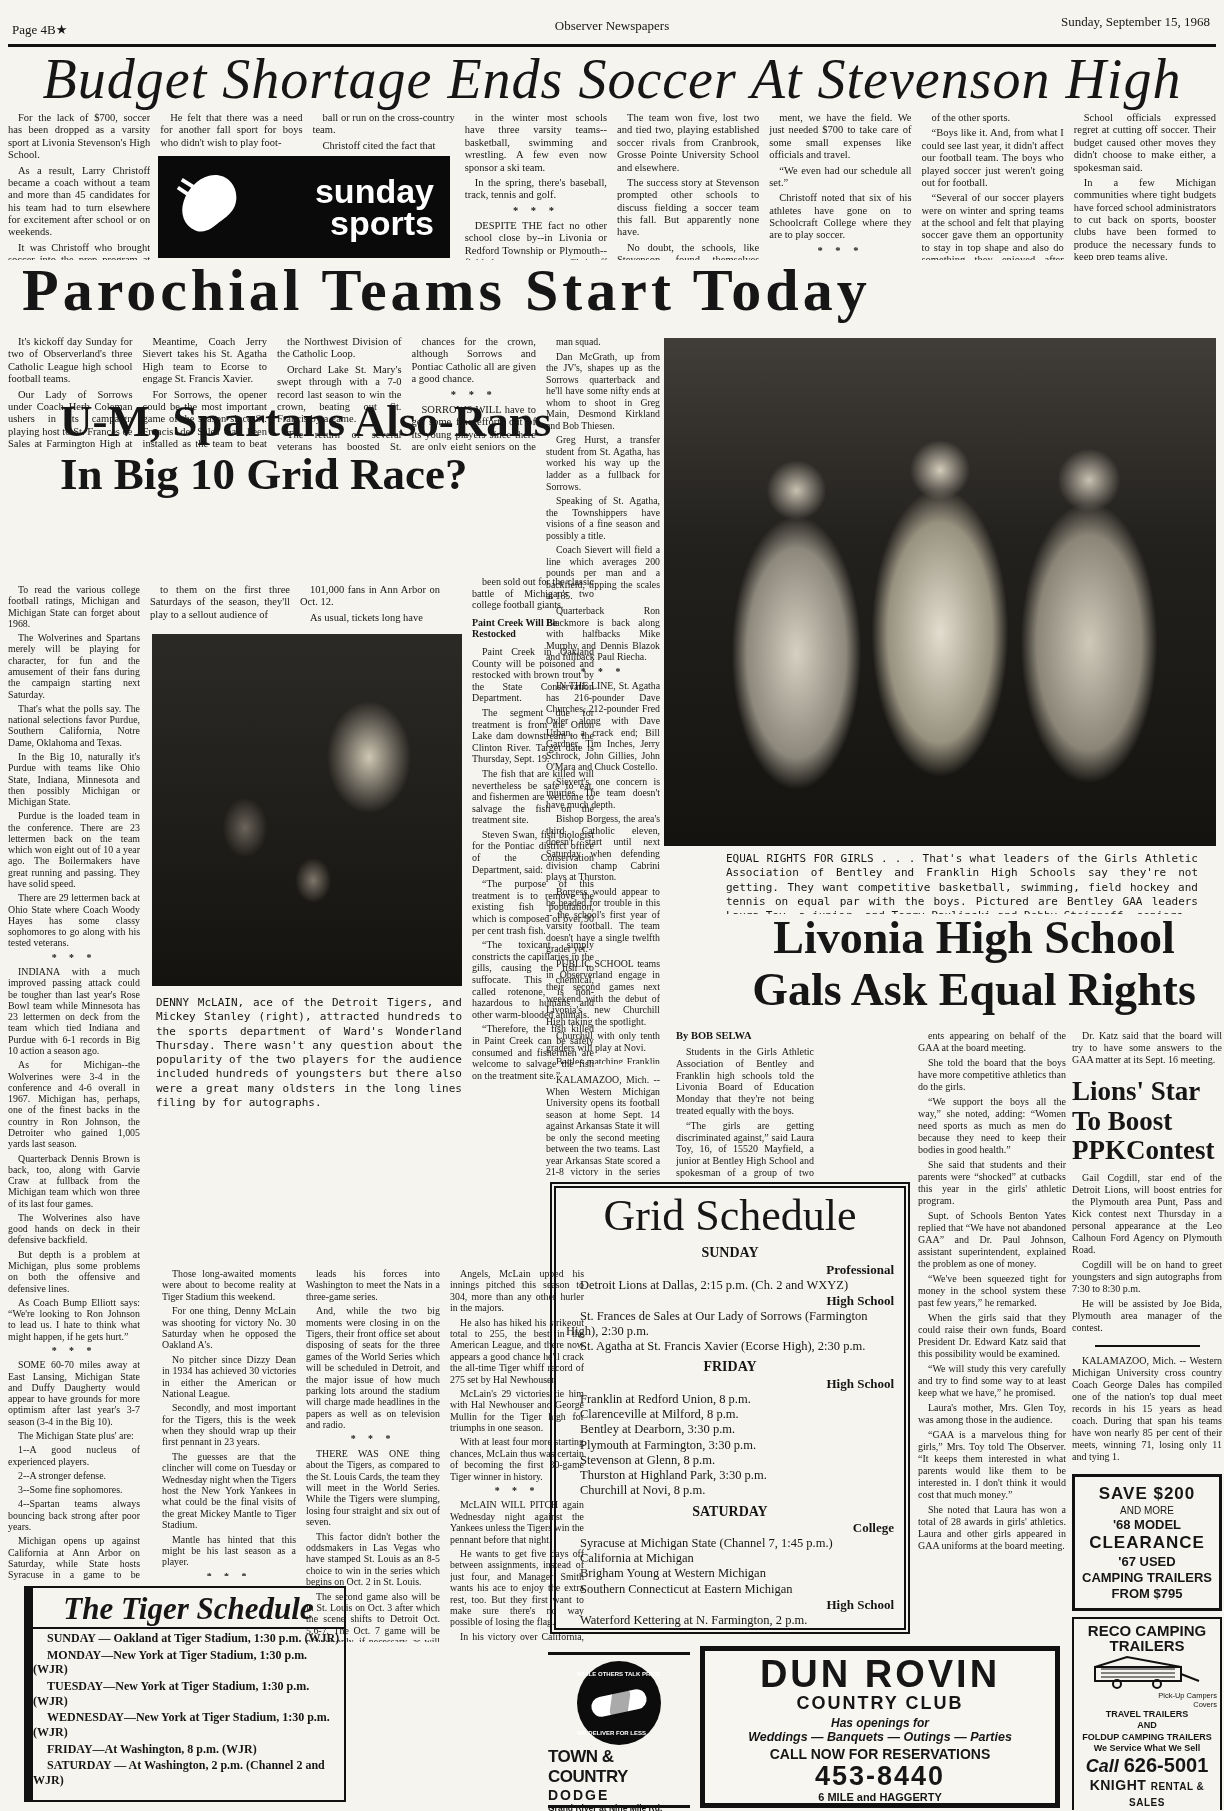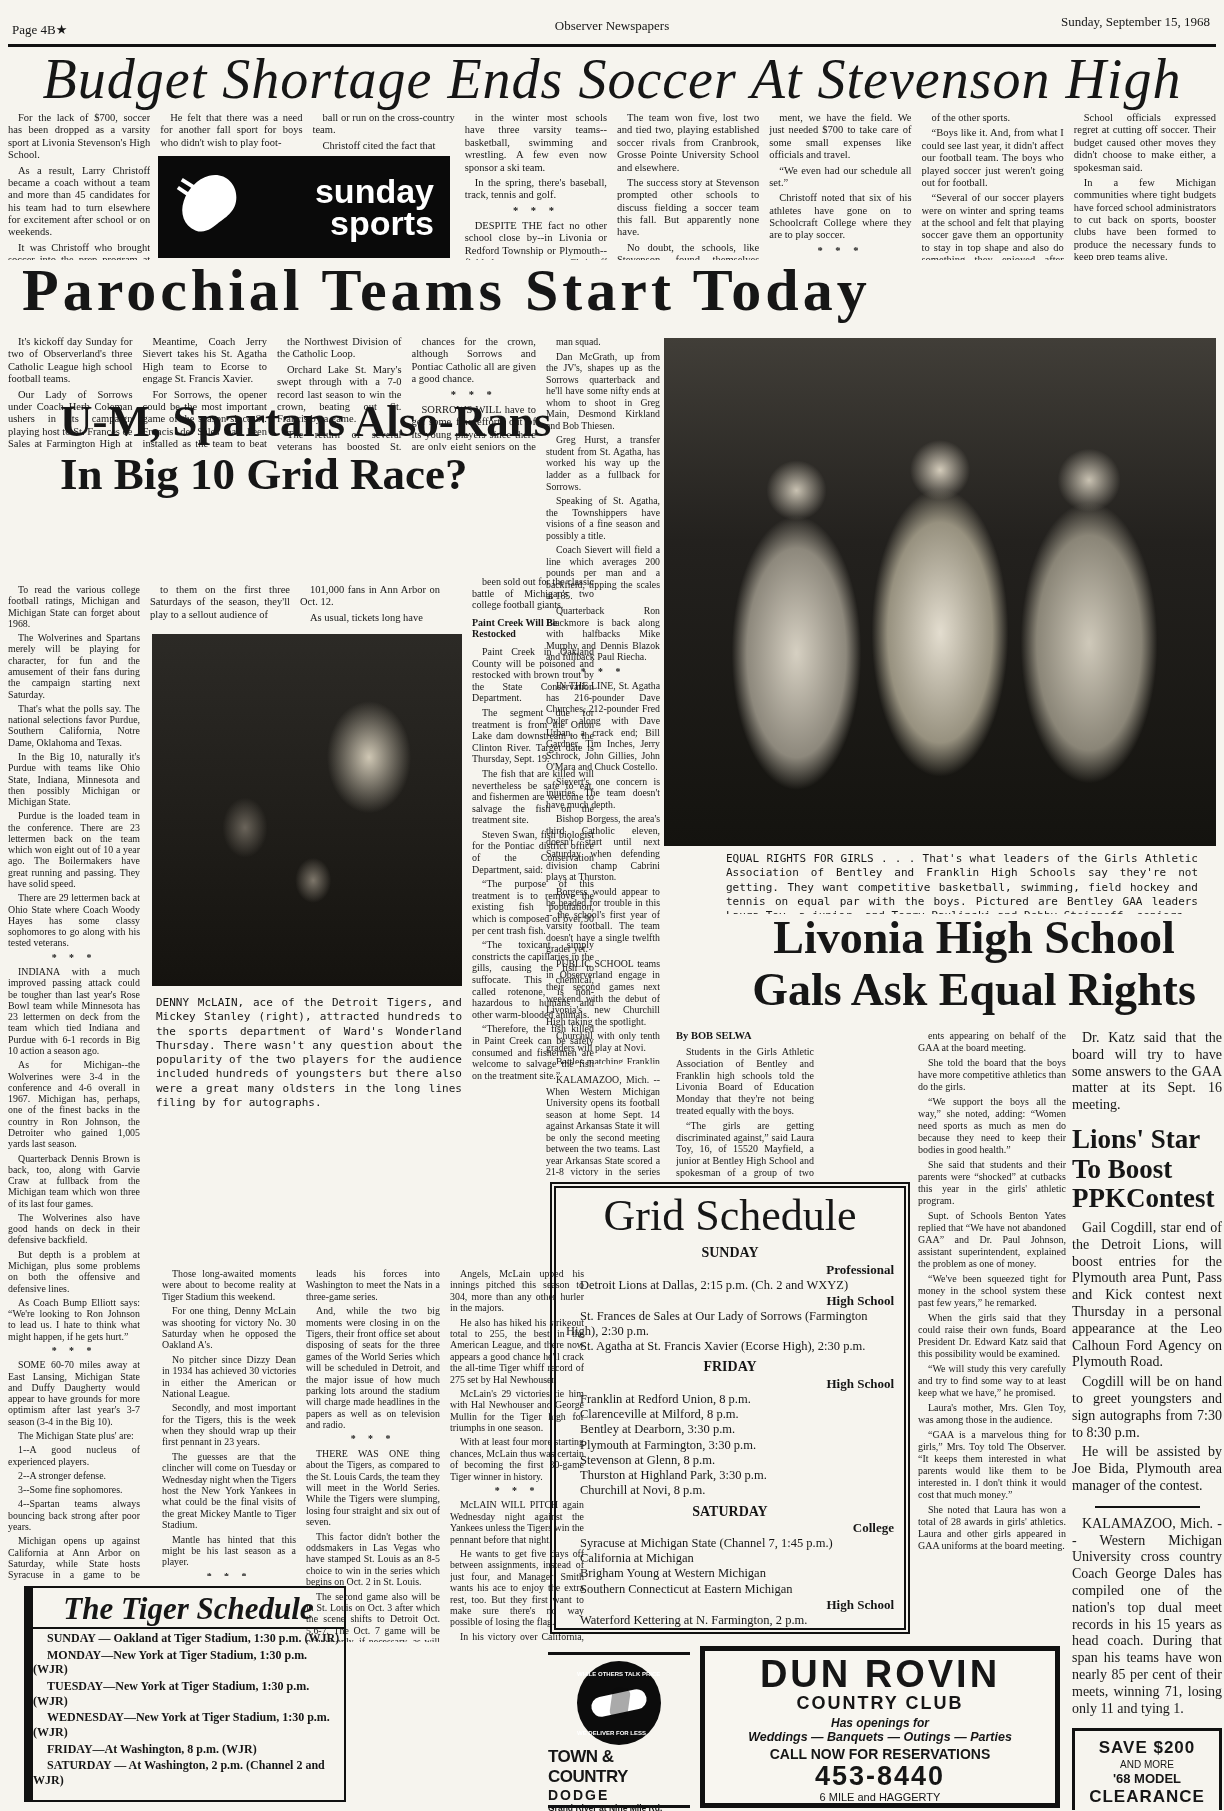--- a/index.html
+++ b/index.html
@@ -58,21 +58,21 @@
             font-size:46px;font-weight:bold;line-height:1.12;}
   .liv-byline{position:absolute;left:676px;top:1030px;width:138px;
               font-size:10.5px;font-weight:bold;}
   .liv-col1{position:absolute;left:676px;top:1046px;width:138px;height:132px;}
   .liv-col1 p{font-size:10px;}
   .liv-col2{position:absolute;left:918px;top:1030px;width:148px;height:592px;}
   .liv-col2 p{font-size:10px;line-height:1.2;}
 
   
   .colB{position:absolute;left:1072px;top:1030px;width:150px;height:780px;overflow:hidden;}
-  .colB p{font-size:14px;line-height:1.2;}
+  .colB p{font-size:10px;line-height:1.2;}
   .lions-head{font-size:27px;font-weight:bold;line-height:1.1;margin:8px 0 6px 0;text-indent:0;}
   .mini-rule{width:70%;height:2px;background:#111;margin:8px auto;}
   .save-box{border:3px solid #111;text-align:center;padding:6px 2px;margin:8px 0 6px 0;
             font-family:"Liberation Sans",sans-serif;}
   .save-box .sv-big{font-size:17px;font-weight:bold;margin:1px 0;text-indent:0;text-align:center;letter-spacing:1px;}
   .save-box .sv-md{font-size:13px;font-weight:bold;margin:1px 0;text-indent:0;text-align:center;}
   .save-box .sv-sm{font-size:10px;margin:1px 0;text-indent:0;text-align:center;}
   .reco-box{border:2px solid #111;padding:4px 3px;text-align:center;font-family:"Liberation Sans",sans-serif;}
   .reco-name{font-size:15px;font-weight:bold;line-height:1;}
   .reco-side{font-size:7.5px;text-align:right;line-height:1.2;}
@@ -142,21 +142,21 @@
   .dodge-addr{font-size:8.5px;font-weight:bold;}
 
   .dun-ad{position:absolute;left:700px;top:1646px;width:360px;height:162px;border:5px solid #111;
           background:#f8f6f0;text-align:center;font-family:"Liberation Sans",sans-serif;padding-top:4px;}
   .dun-name{font-size:38px;font-weight:bold;letter-spacing:3px;line-height:1;}
   .dun-type{font-size:18px;font-weight:bold;letter-spacing:2px;line-height:1.15;}
   .dun-l1{font-size:12px;font-style:italic;font-weight:bold;margin-top:2px;}
   .dun-l2{font-size:12.5px;font-style:italic;font-weight:bold;}
   .dun-l3{font-size:14px;font-weight:bold;margin-top:2px;}
   .dun-phone{font-size:27px;font-weight:bold;letter-spacing:2px;line-height:1.1;}
-  .dun-loc{font-size:11px;font-weight:normal;}
+  .dun-loc{font-size:11px;font-weight:bold;}
 
   .trailer-svg{display:block;margin:2px auto;}
 </style>
 </head>
 <body>
 
 <div id="page" data-name="newspaper-page">
 
   <div class="mast-left" data-name="page-number">Page 4B★</div>
   <div class="mast-center" data-name="publication-name">Observer Newspapers</div>

